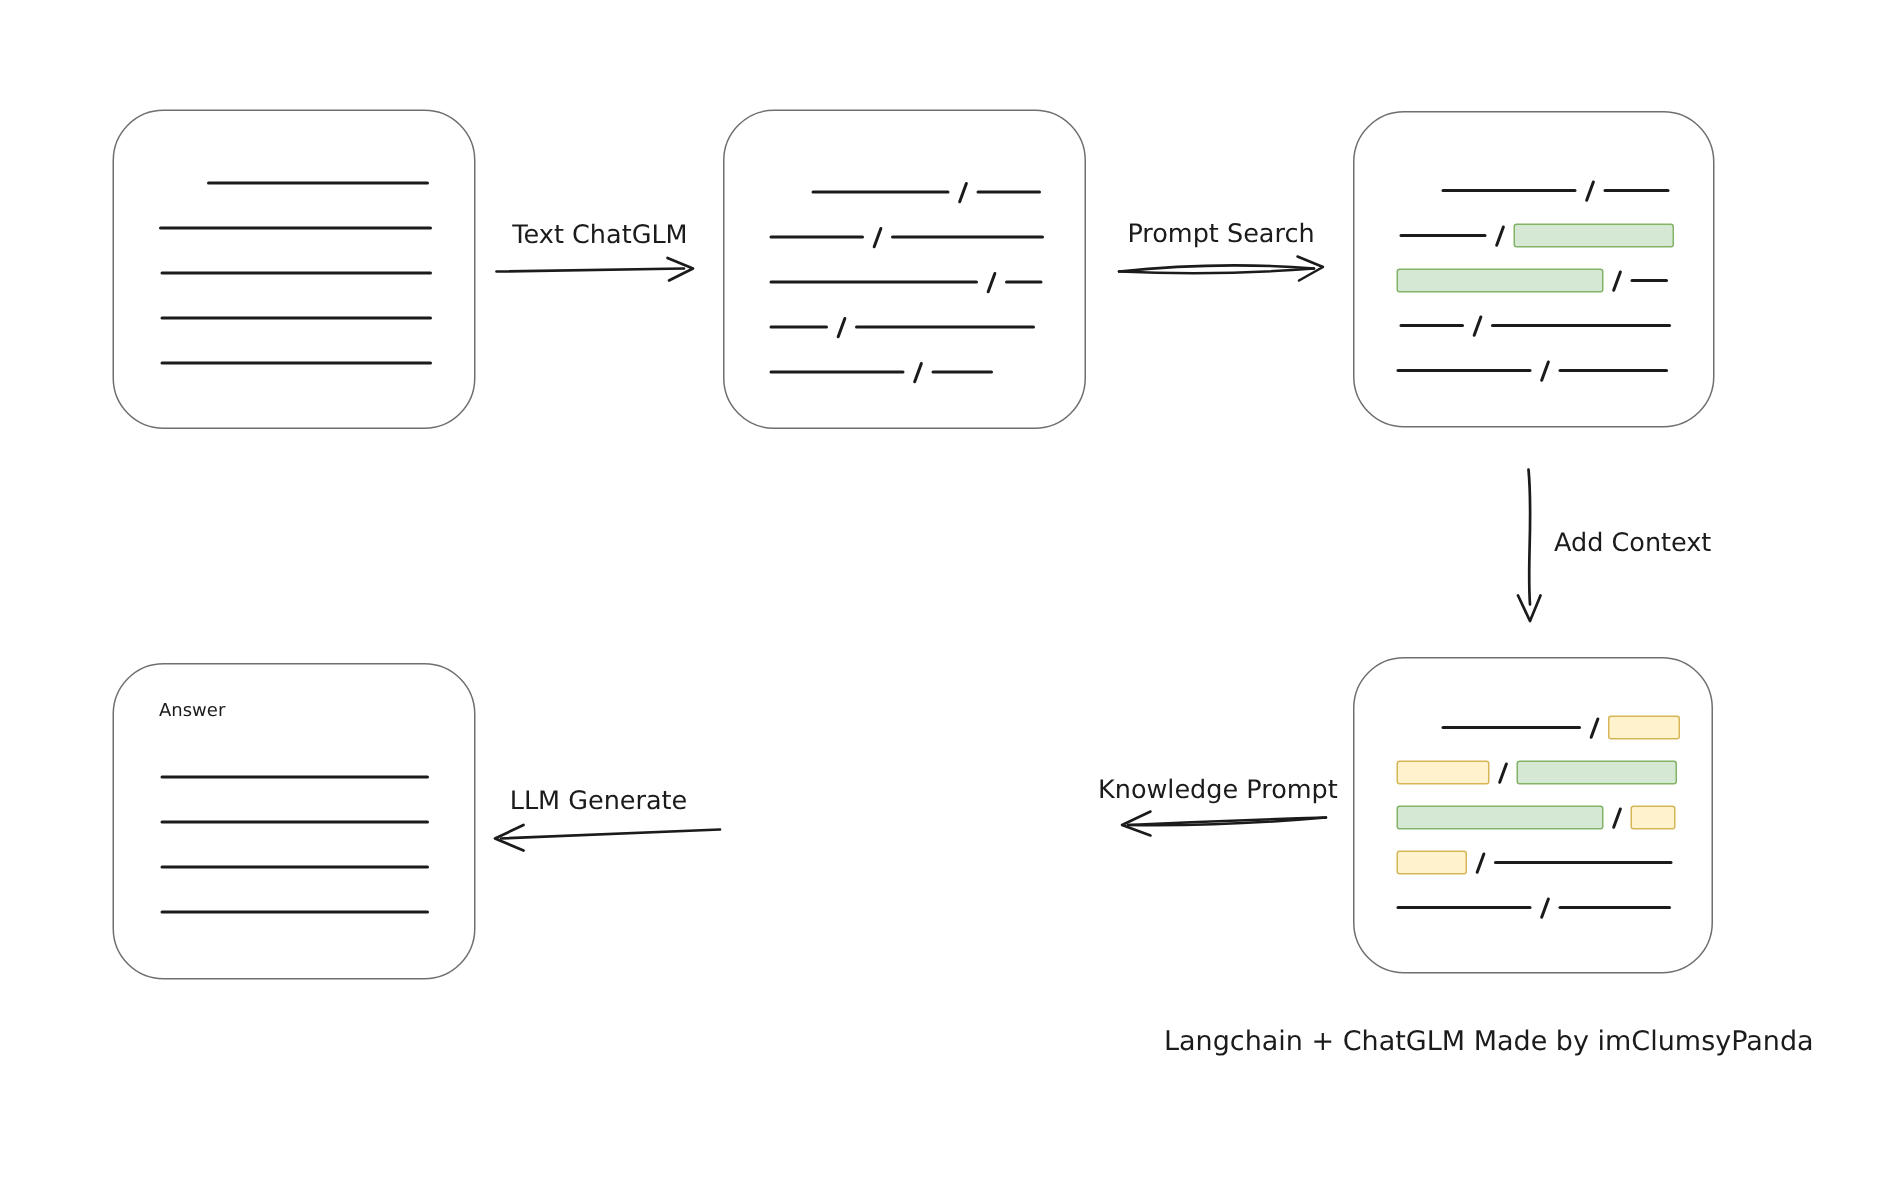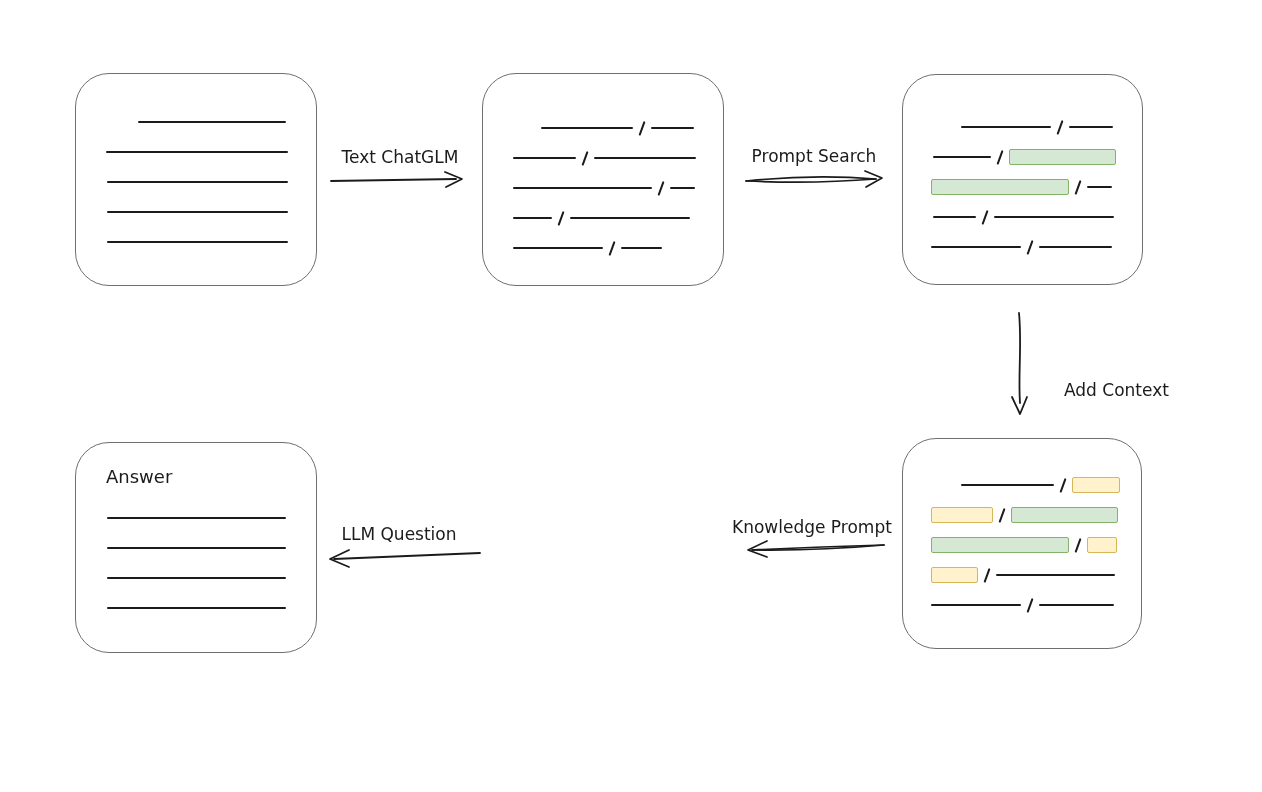--- a/index.html
+++ b/index.html
@@ -14,21 +14,21 @@
     border: 1.5px solid #6f6f6f; border-radius: 34px;
   }
   .rows-wrap { position: absolute; left: 0; right: 0; }
   .doc-row { display: flex; align-items: center; height: 30px; }
   .seg-line { height: 2px; background: #1b1b1b; border-radius: 2px; flex: 0 0 auto; }
   .seg-slash {
     width: 2.4px; height: 15px; background: #1b1b1b; border-radius: 2px;
     transform: rotate(20deg); margin: 0 8px; flex: 0 0 auto;
   }
   .seg-bar { height: 16px; border: 1.6px solid; border-radius: 2px; flex: 0 0 auto; background-clip: padding-box; }
-  .box-label { position: absolute; font-size: 18px; font-weight: 500; white-space: nowrap; }
+  .box-label { position: absolute; font-size: 12px; font-weight: 500; white-space: nowrap; }
   .arrow-label { position: absolute; font-size: 17px; font-weight: 500; text-align: center; white-space: nowrap; }
   .arrow { position: absolute; }
   .arrow svg { display: block; }
   .prompt-bar { position: absolute; left: 27px; width: 182px; height: 16px; border: 1.6px solid; border-radius: 2px; }
   .question-bar { position: absolute; left: 24px; top: 167px; width: 184px; height: 20px; border: 1.6px solid; border-radius: 2px; }
   .caption { position: absolute; left: 776px; top: 684px; width: 404px; font-size: 18px; text-align: center; white-space: nowrap; }
 </style>
 </head>
 <body>
 
@@ -179,33 +179,34 @@
       <path d="M122,3 L139,10 L123,19"></path>
     </svg>
   </div>
 
   <div class="arrow" style="left:1006px; top:310px;">
     <svg width="28" height="110" viewBox="0 0 28 110" fill="none" stroke="#1b1b1b" stroke-width="1.8" stroke-linecap="round" stroke-linejoin="round">
       <path d="M13,3 C16,35 12,65 14,93"></path>
       <path d="M6,87 L14,104 L21,87"></path>
     </svg>
   </div>
-  <div class="arrow-label" style="left:1064px; top:352px; text-align:right;margin-top:28px;">Add Context</div>
+  <div class="arrow-label" style="left:1036px; top:352px; text-align:right;">Add Context</div>
 
   <div class="arrow-label" style="left:732px; top:517px; width:158px;">Knowledge Prompt</div>
   <div class="arrow" style="left:736px; top:536px;">
     <svg width="152" height="24" viewBox="0 0 152 24" fill="none" stroke="#1b1b1b" stroke-width="1.7" stroke-linecap="round" stroke-linejoin="round">
       <path d="M148,9 Q80,11 16,14"></path>
       <path d="M148,9 Q80,15 16,14"></path>
       <path d="M31,5 L12,14 L31,21"></path>
     </svg>
   </div>
 
-  <div class="arrow-label" style="left:326px; top:524px; width:146px;">LLM Question</div>
+  <div class="arrow-label" style="left:326px; top:524px; width:146px;">LLM Generate</div>
   <div class="arrow" style="left:316px; top:544px;">
     <svg width="168" height="26" viewBox="0 0 168 26" fill="none" stroke="#1b1b1b" stroke-width="1.8" stroke-linecap="round" stroke-linejoin="round">
       <path d="M164,9 Q90,12 18,15"></path>
       <path d="M33,6 L14,15 L33,23"></path>
     </svg>
   </div>
 
+  <div class="caption">Langchain + ChatGLM Made by imClumsyPanda</div>
 
 </div>
 
 </body></html>

